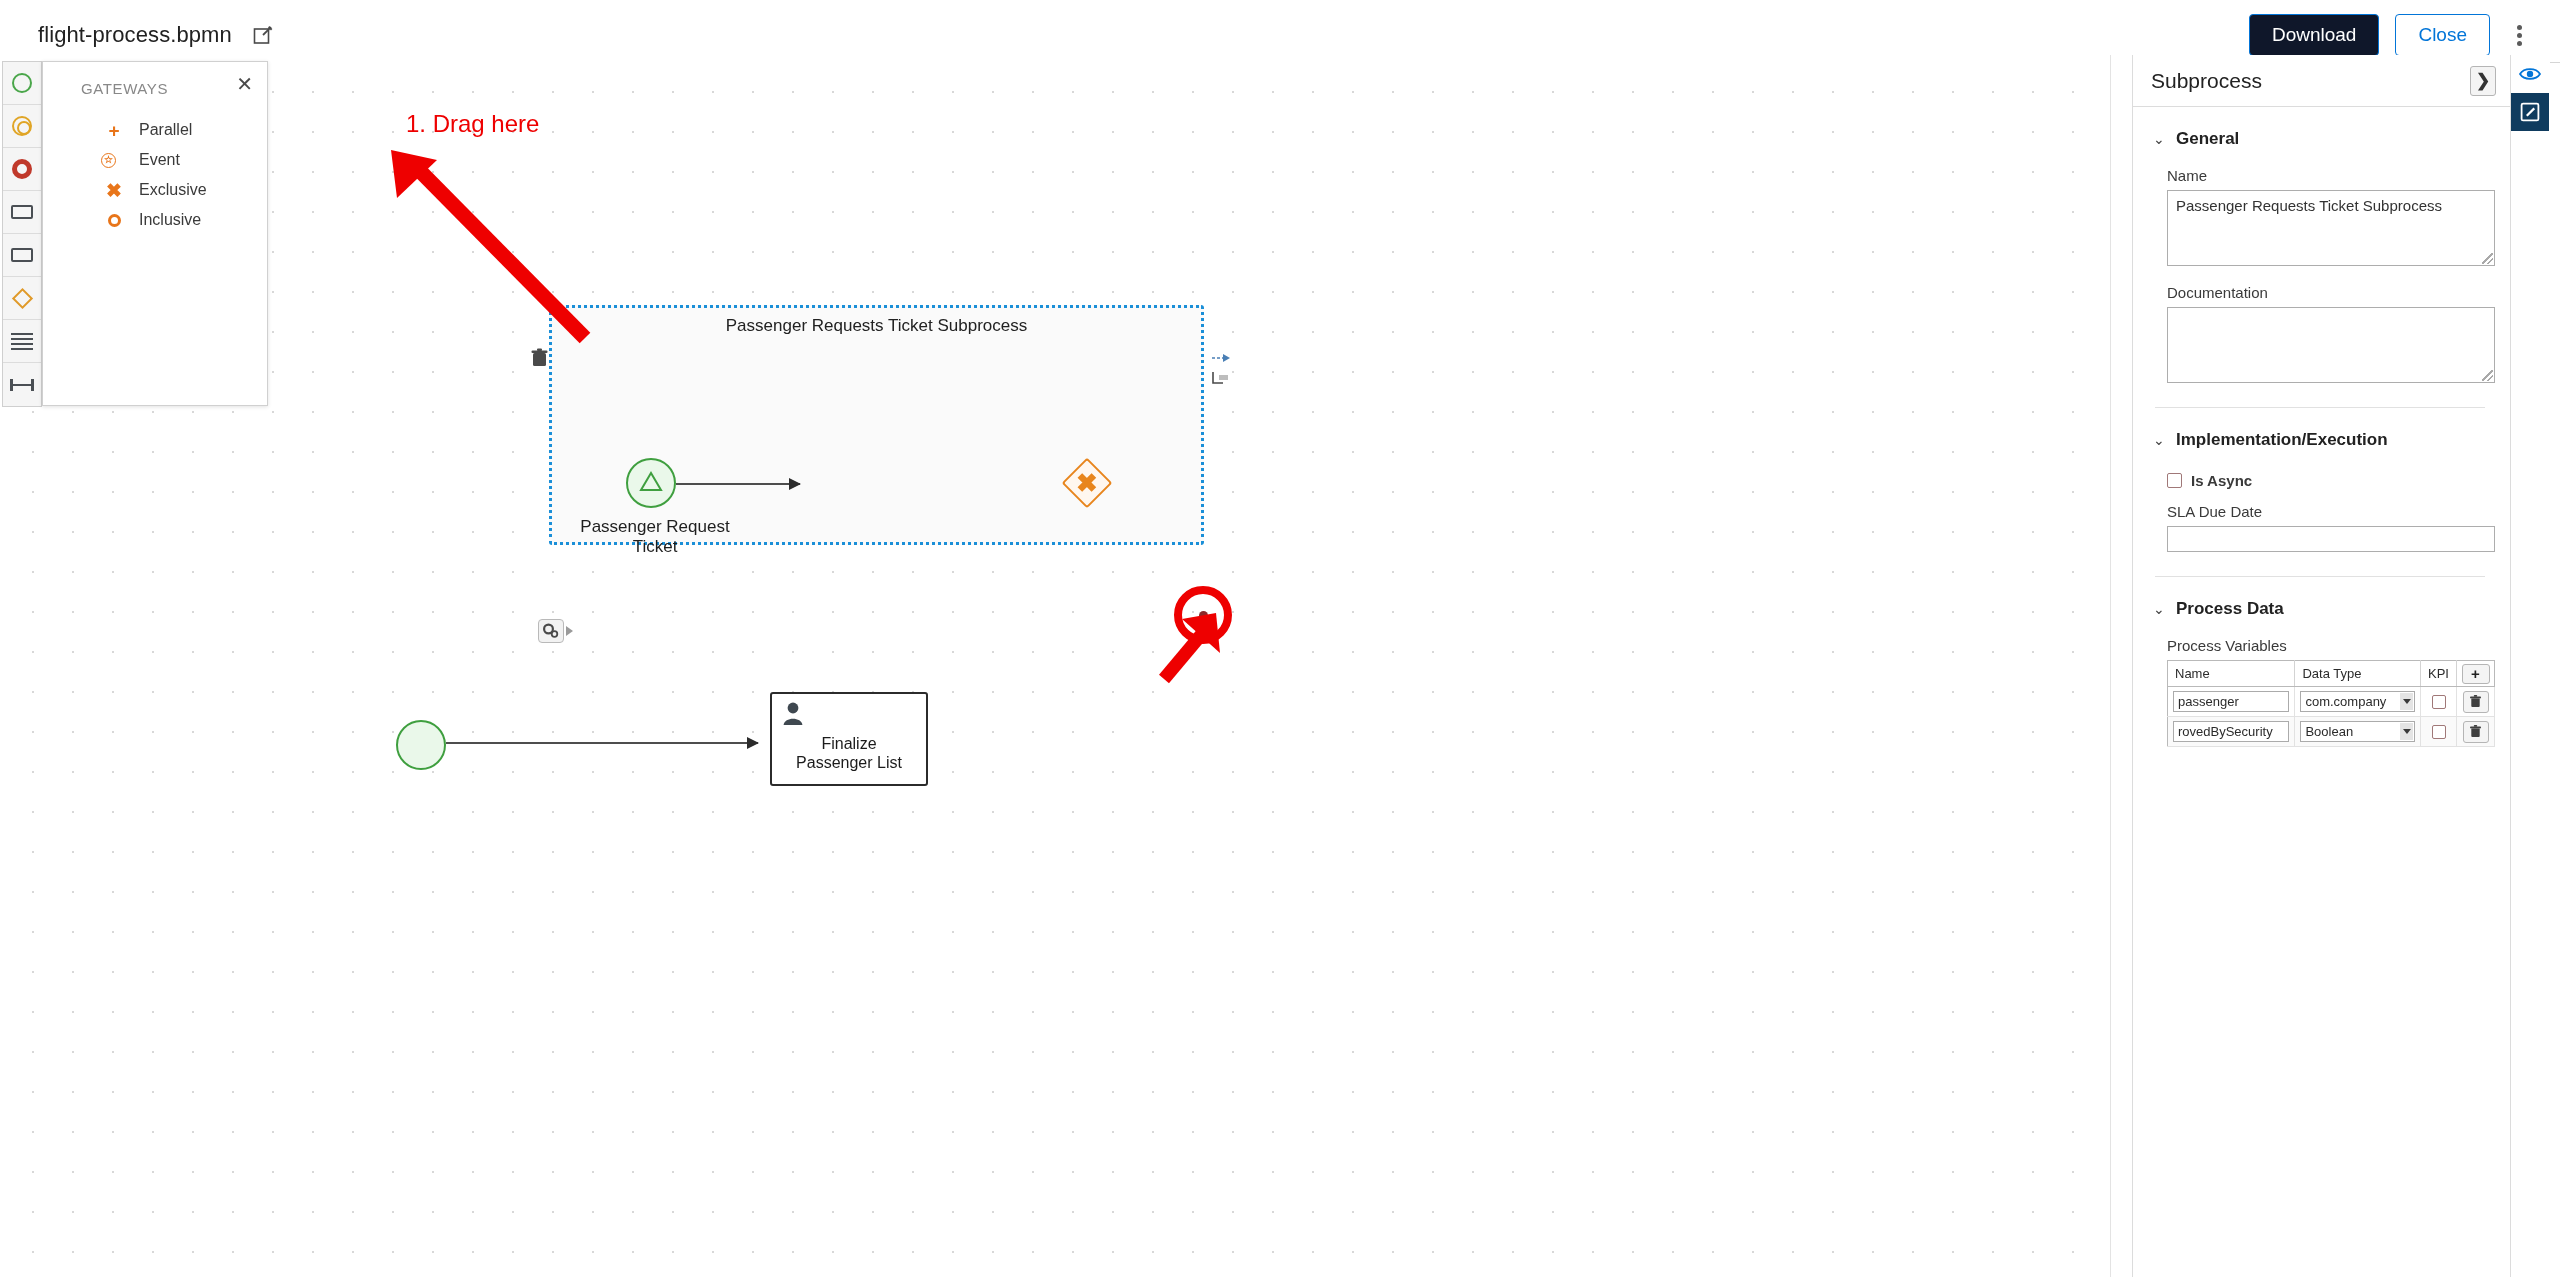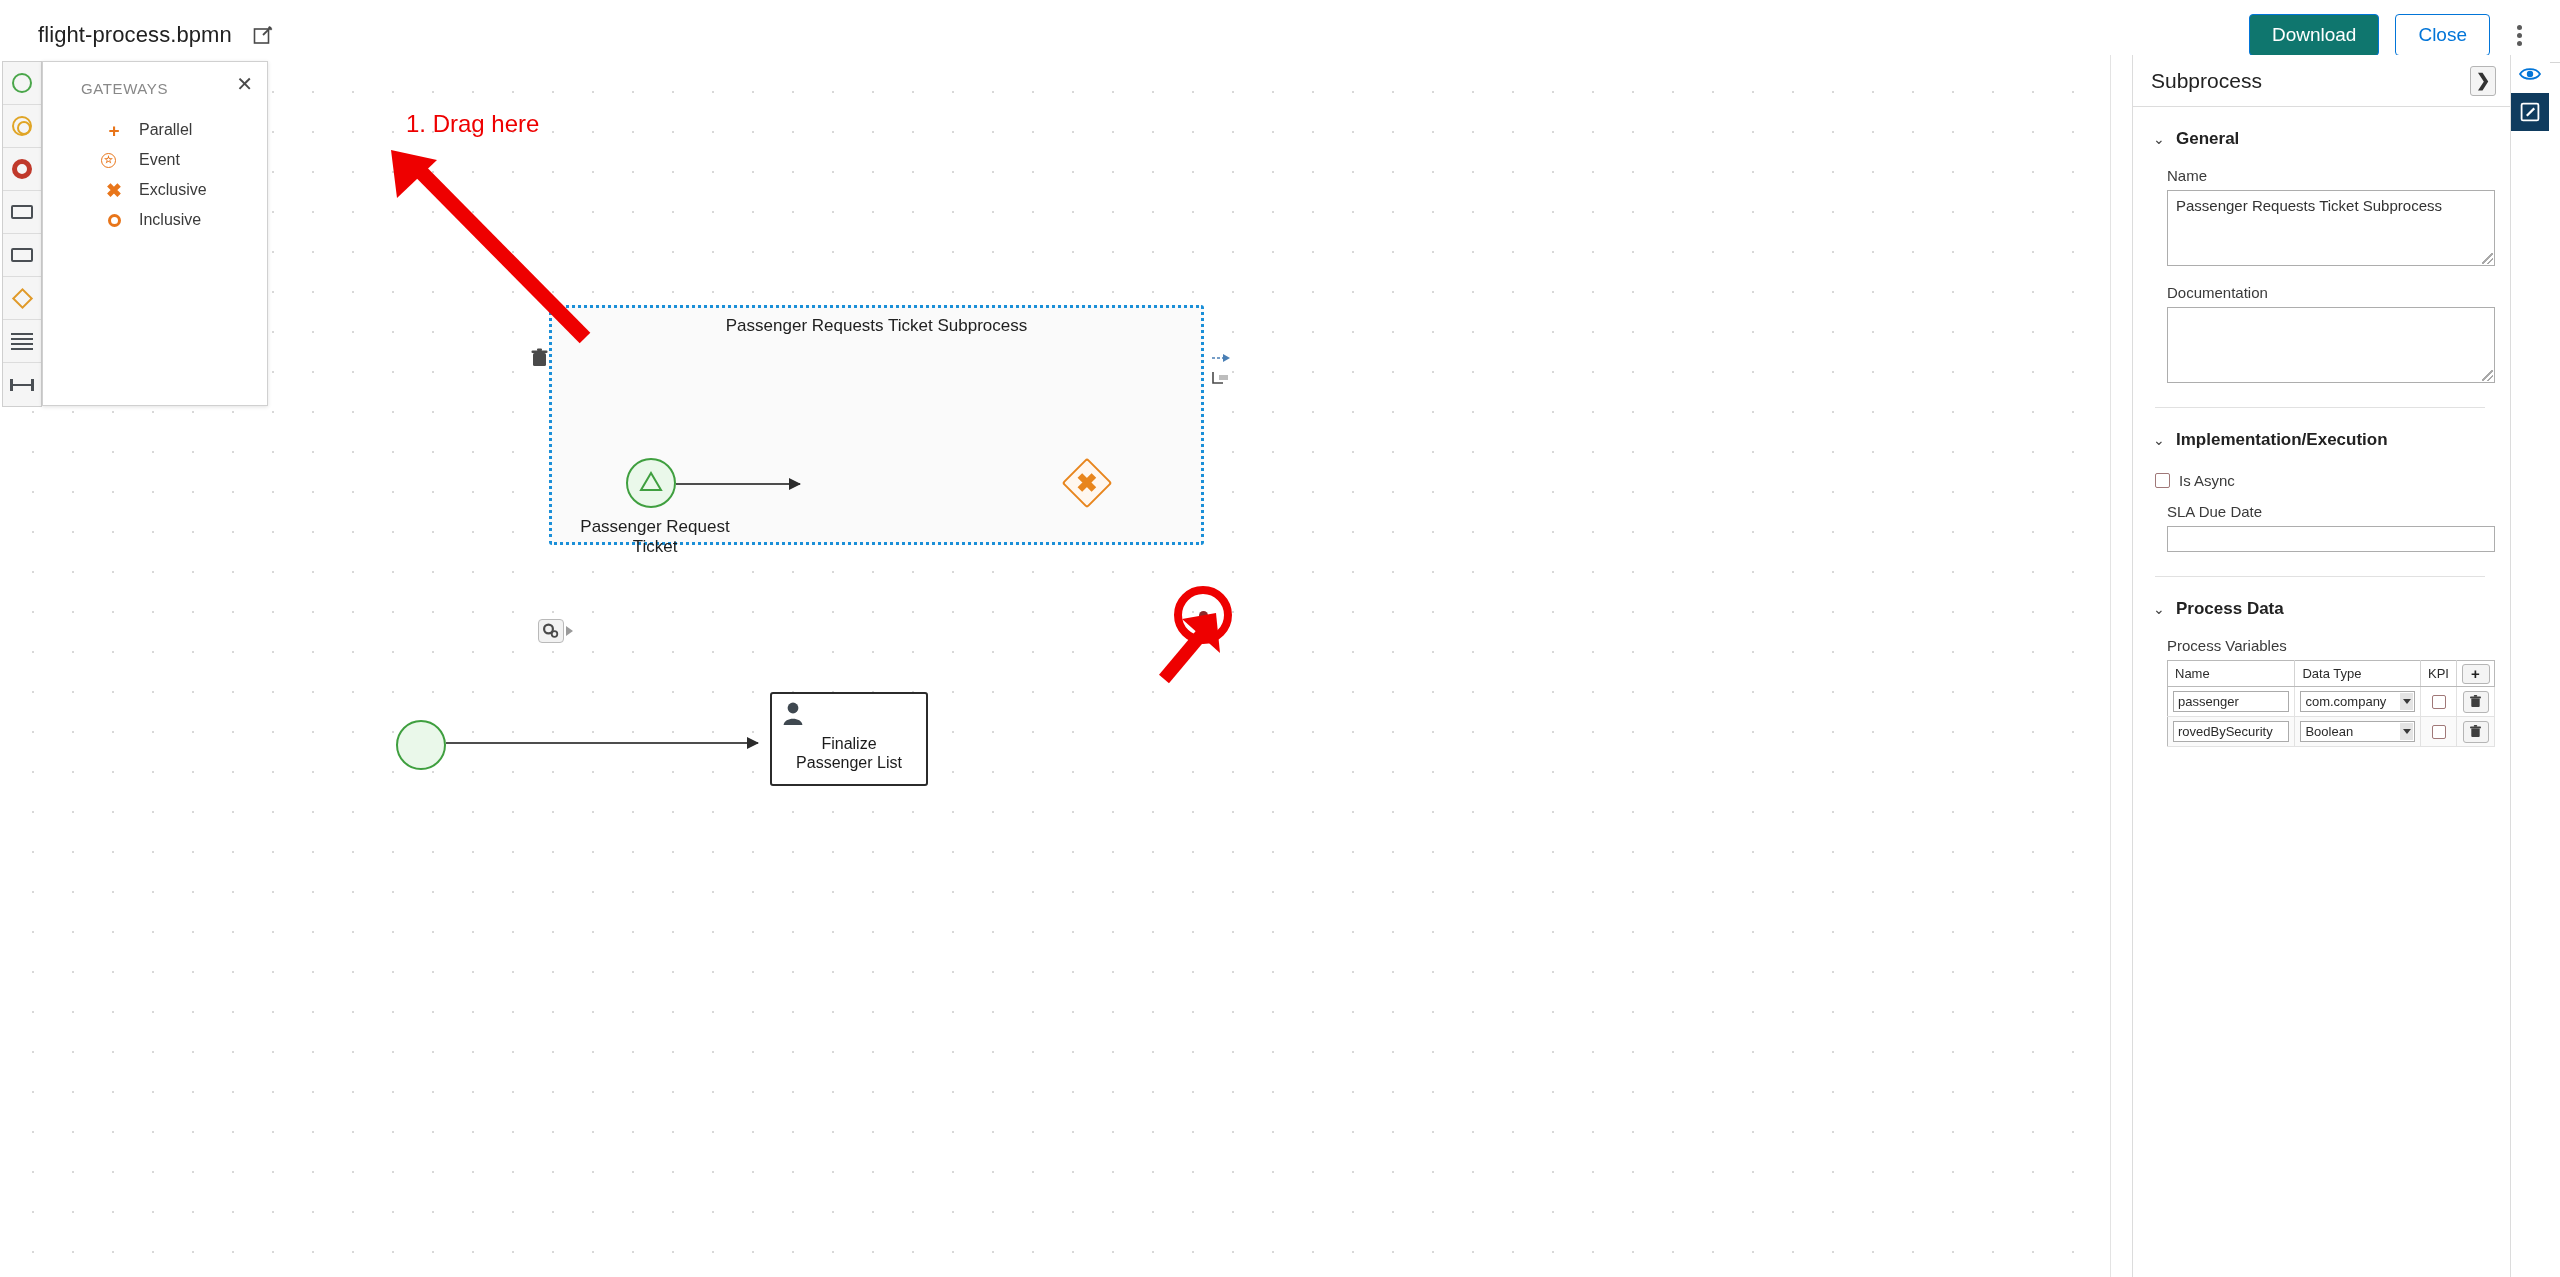--- a/index.html
+++ b/index.html
@@ -39,21 +39,21 @@
   }
   .btn {
     font-size: 19px;
     border-radius: 4px;
     padding: 9px 22px;
     cursor: pointer;
     font-family: "Liberation Sans", sans-serif;
     line-height: 1.15;
   }
   .btn-primary {
-    background: #0f766e; color: #fff; border: 1px solid #0275d8;
+    background: #0f172a; color: #fff; border: 1px solid #0275d8;
   }
   .btn-secondary {
     background: #fff; color: #0275d8; border: 1px solid #0275d8;
   }
   #kebab-icon {
     width: 26px; height: 30px;
     display: flex; flex-direction: column;
     align-items: center; justify-content: center;
     gap: 3px; cursor: pointer;
   }
@@ -365,21 +365,21 @@
   .resize-grip {
     position: absolute; right: 1px; bottom: 1px;
     width: 11px; height: 11px;
     background:
       linear-gradient(135deg, transparent 45%, #a9a9a9 45%, #a9a9a9 55%, transparent 55%),
       linear-gradient(135deg, transparent 70%, #a9a9a9 70%, #a9a9a9 80%, transparent 80%);
   }
   .divider {
     margin: 24px 0 0 22px; width: 330px; height: 1px; background: #e1e1e1;
   }
-  .checkbox-row { display: flex; align-items: center; margin: 22px 0 0 22px; }
+  .checkbox-row { display: flex; align-items: center; margin: 22px 0 0 34px; font-weight: bold; }
   .checkbox {
     width: 15px; height: 15px; border: 1px solid #a07878; background: #fff;
     border-radius: 2px; cursor: pointer;
   }
   .checkbox-label { font-size: 15px; color: #3a3a3a; margin-left: 9px; }
   .input-box {
     margin-left: 34px; width: 328px; height: 26px;
     border: 1px solid #adadad; background: #fff;
   }
 

